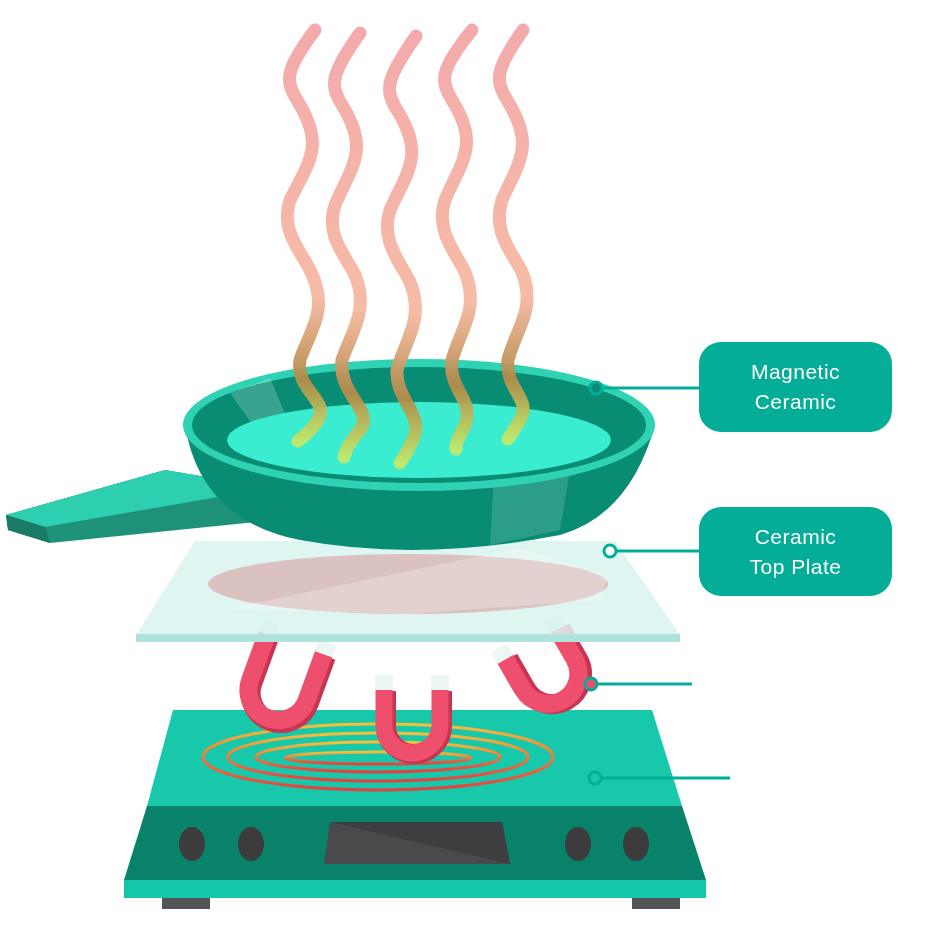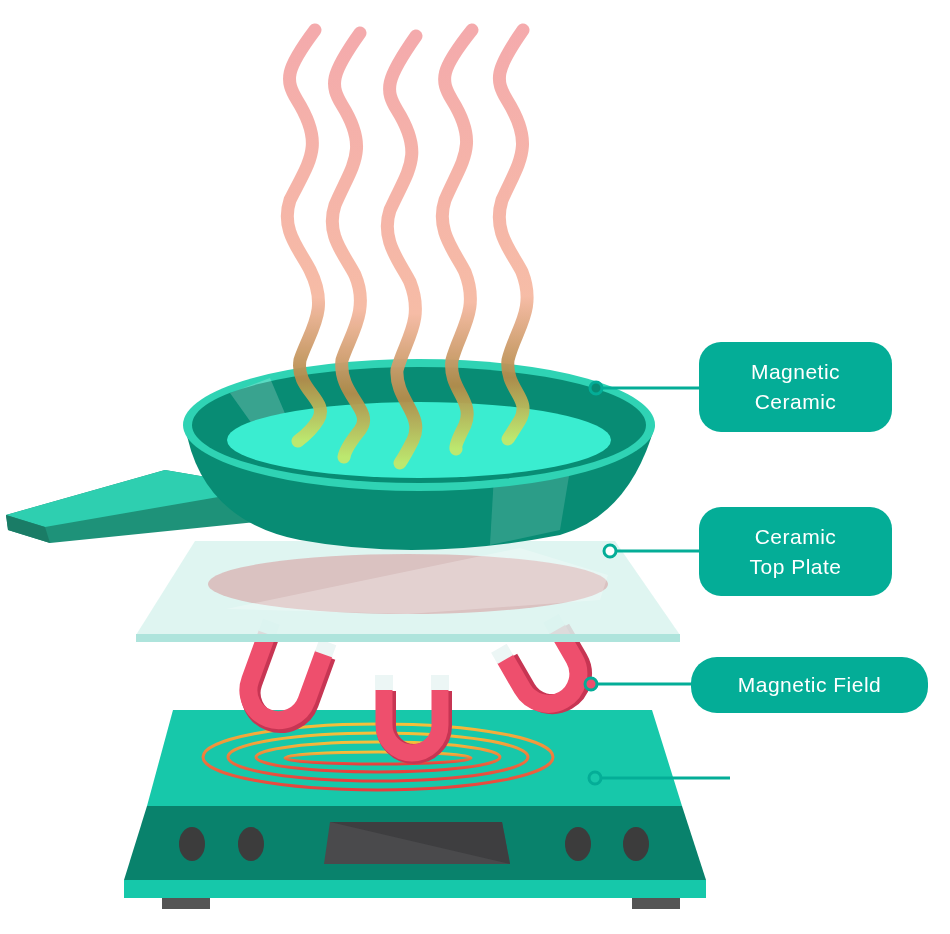--- a/index.html
+++ b/index.html
@@ -136,16 +136,13 @@
 
   
   <div class="label" style="left:699px; top:342px; width:193px; height:90px;">
     <span>Magnetic
 Ceramic</span>
   </div>
   <div class="label" style="left:699px; top:507px; width:193px; height:89px;">
     <span>Ceramic
 Top Plate</span>
   </div>
-  <div class="label" style="left:691px; top:657px; width:237px; height:56px; border-radius:26px;">
-    <span>Magnetic Field</span>
-  </div>
 </div>
 
 </body></html>

